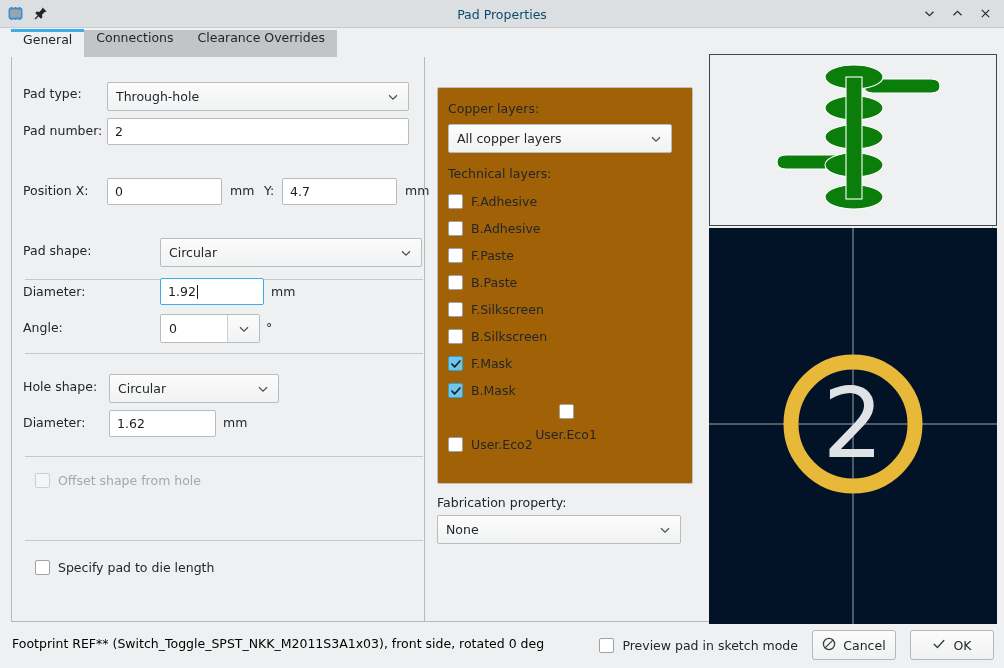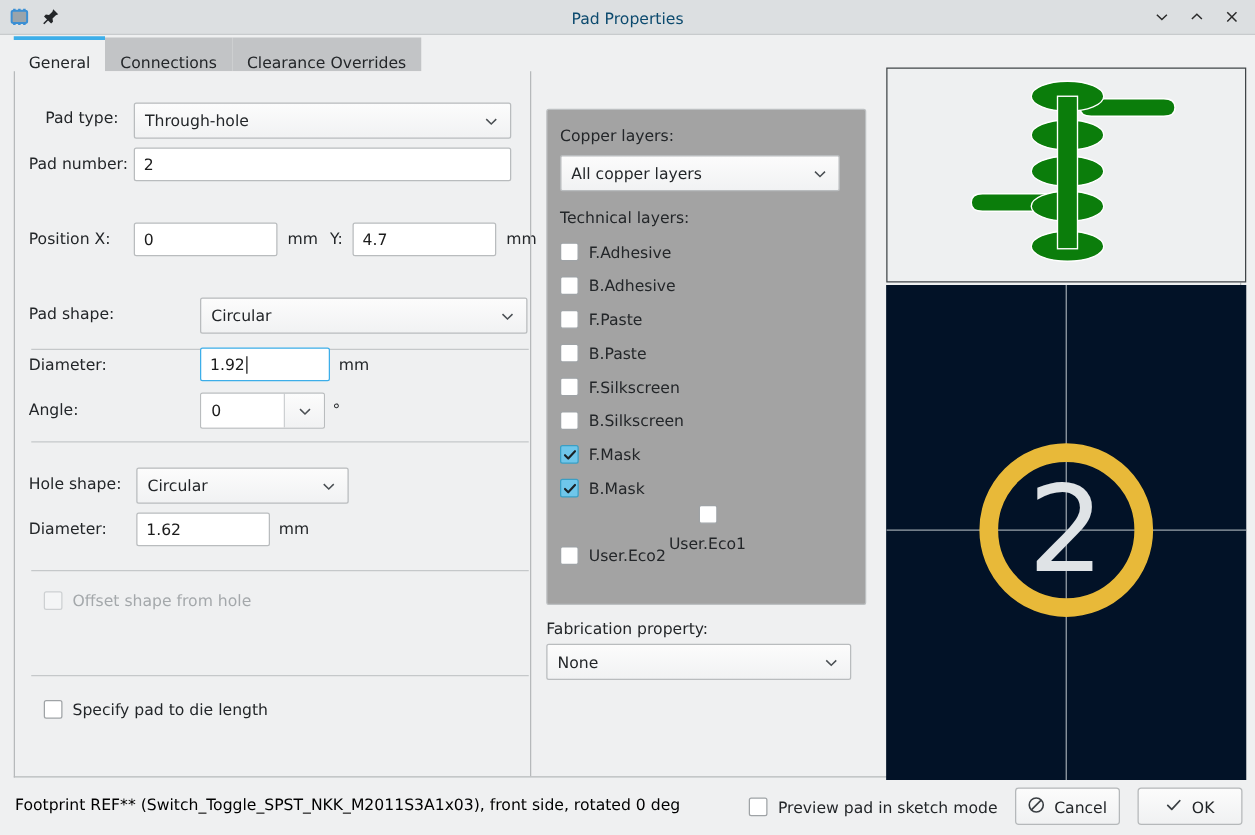--- a/index.html
+++ b/index.html
@@ -42,21 +42,21 @@
   .appicon { width: 17px; height: 17px; display:block; }
   .pinicon { width: 15px; height: 15px; display:block; }
 
   
   .tabstrip {
     position: absolute; top: 29px; left: 0; width: 100%; height: 28px;
     display: flex; align-items: flex-end; padding-left: 11px;
   }
   .tab {
     height: 27px; padding: 0 12px;
-    display: flex; align-items: flex-end;
+    display: flex; align-items: flex-start;
     font-size: 12.5px; color: #232629;
     background: #c2c4c6;
     position: relative;
   }
   .tab.active {
     background: #eff0f1;
     border-top: 3px solid #3daee9;
     height: 28px;
     padding-top: 0;
   }
@@ -64,21 +64,21 @@
   
   .tabpage {
     position: absolute; top: 57px; left: 11px;
     width: 982px; height: 565px;
     background: #eff0f1;
     border: 1px solid #b6b9bb;
     border-top: none;
   }
 
   
-  .col-left  { position: absolute; left: 0px;   top: 0; width: 412px; height: 100%; text-align: center; }
+  .col-left  { position: absolute; left: 0px;   top: 0; width: 412px; height: 100%; }
   .col-mid   { position: absolute; left: 412px; top: 0; width: 282px; height: 100%;
                border-left: 1px solid #b6b9bb; }
 
   .lbl { color: #232629; font-size: 12.5px; white-space: nowrap; }
   .lbl.disabled { color: #a4a8ab; }
 
   
   .field {
     background: #ffffff;
     border: 1px solid #b9bcbe;
@@ -135,21 +135,21 @@
     background: #ffffff;
     display: flex; align-items: center; justify-content: center;
   }
   .cbox.checked { background: #6fc6ea; border-color: #3a9ec4; }
   .cbox.disabled { border-color: #cdd0d2; background: #f4f5f6; }
   .cbox svg { display: block; }
 
   
   .groupbox {
     border: 1px solid #bdc0c2; border-radius: 2px;
-    background: #a3a3a3;
+    background: #a16207;
   }
 
   
   .preview-top {
     border: 1px solid #404548;
     background: #eef0f1;
     position: relative; overflow: hidden;
   }
   .preview-bottom {
     background: #021227;

